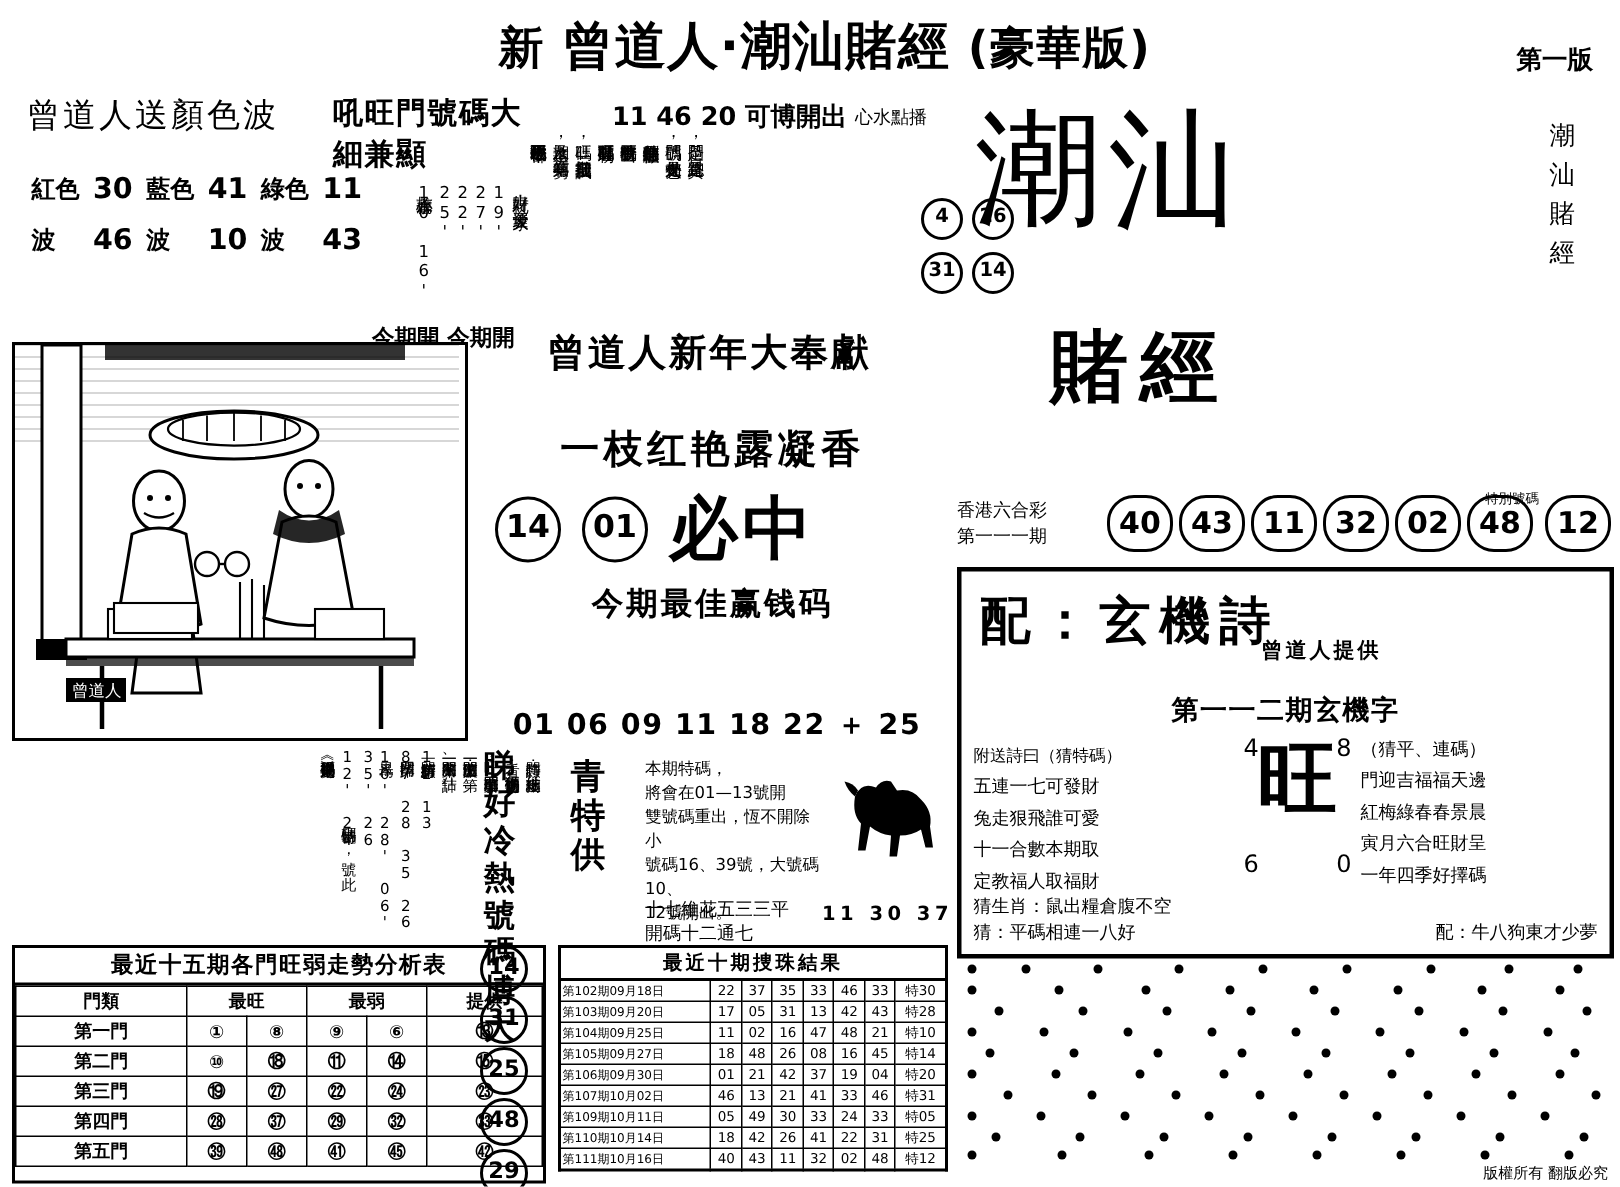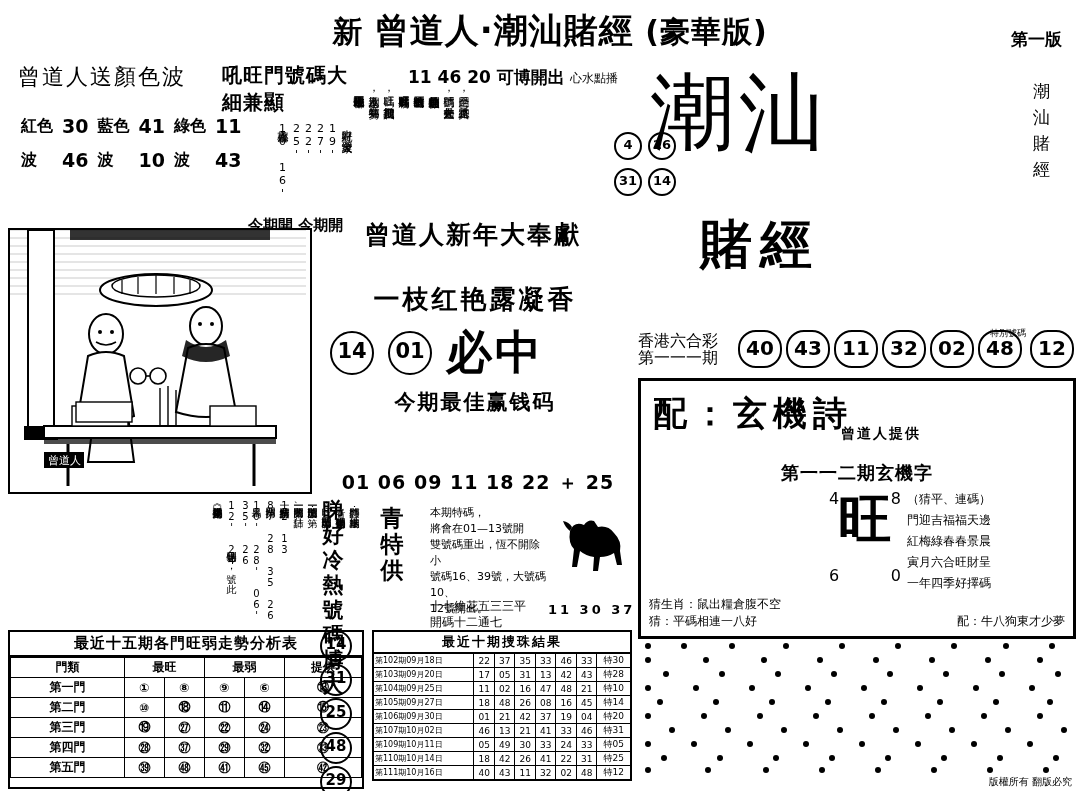--- a/index.html
+++ b/index.html
@@ -60,21 +60,21 @@
   
   #illus{left:8px;top:228px;width:300px;height:262px;border:2px solid #000;background:#fff;overflow:hidden;}
 
   
   #logo-chaoshan{left:650px;top:56px;font-size:84px;font-weight:normal;letter-spacing:6px;}
   #logo-dujing{left:700px;top:210px;font-size:52px;font-weight:bold;letter-spacing:8px;}
   #logo-side{right:30px;top:78px;font-size:17px;line-height:26px;}
 
   
   #lotto{left:638px;top:330px;width:432px;height:44px;}
-  #lotto-label{position:absolute;left:0;top:2px;font-size:16px;line-height:17px;}
+  #lotto-label{position:absolute;left:0;top:2px;font-size:12px;line-height:17px;}
   .lball{
     position:absolute;top:0px;width:40px;height:34px;border:2px solid #000;
     border-radius:18px;text-align:center;line-height:33px;font-size:20px;font-weight:bold;
   }
   #lotto-special{position:absolute;right:44px;top:-2px;font-size:9px;line-height:10px;text-align:center;}
 
   
   #xuanji{left:638px;top:378px;width:432px;height:255px;border:3px solid #000;}
   #xj-pei{position:absolute;left:12px;top:10px;font-size:34px;font-weight:bold;letter-spacing:6px;}
   #xj-sub{position:absolute;left:200px;top:44px;font-size:14px;font-weight:bold;letter-spacing:2px;}
@@ -310,20 +310,27 @@
     <div id="lotto-special">
       <span>特別號碼</span>
     </div>
     <div class="lball" style="left:392px">12</div>
   </div>
 
   <div class="abs" id="xuanji">
     <div id="xj-pei">配：玄機詩</div>
     <div id="xj-sub">曾道人提供</div>
     <div id="xj-period">第一一二期玄機字</div>
+    <div id="xj-left">
+      <div class="hd">附送詩曰（猜特碼）</div>
+      <div>五連一七可發財</div>
+      <div>兔走狠飛誰可愛</div>
+      <div>十一合數本期取</div>
+      <div>定教福人取福財</div>
+    </div>
     <div id="xj-mid">
       <span class="c4">4</span>
       <span class="c8">8</span>
       <div class="wang">旺</div>
       <span class="c6">6</span>
       <span class="c0">0</span>
     </div>
     <div id="xj-right">
       <div class="hd">（猜平、連碼）</div>
       <div>門迎吉福福天邊</div>

